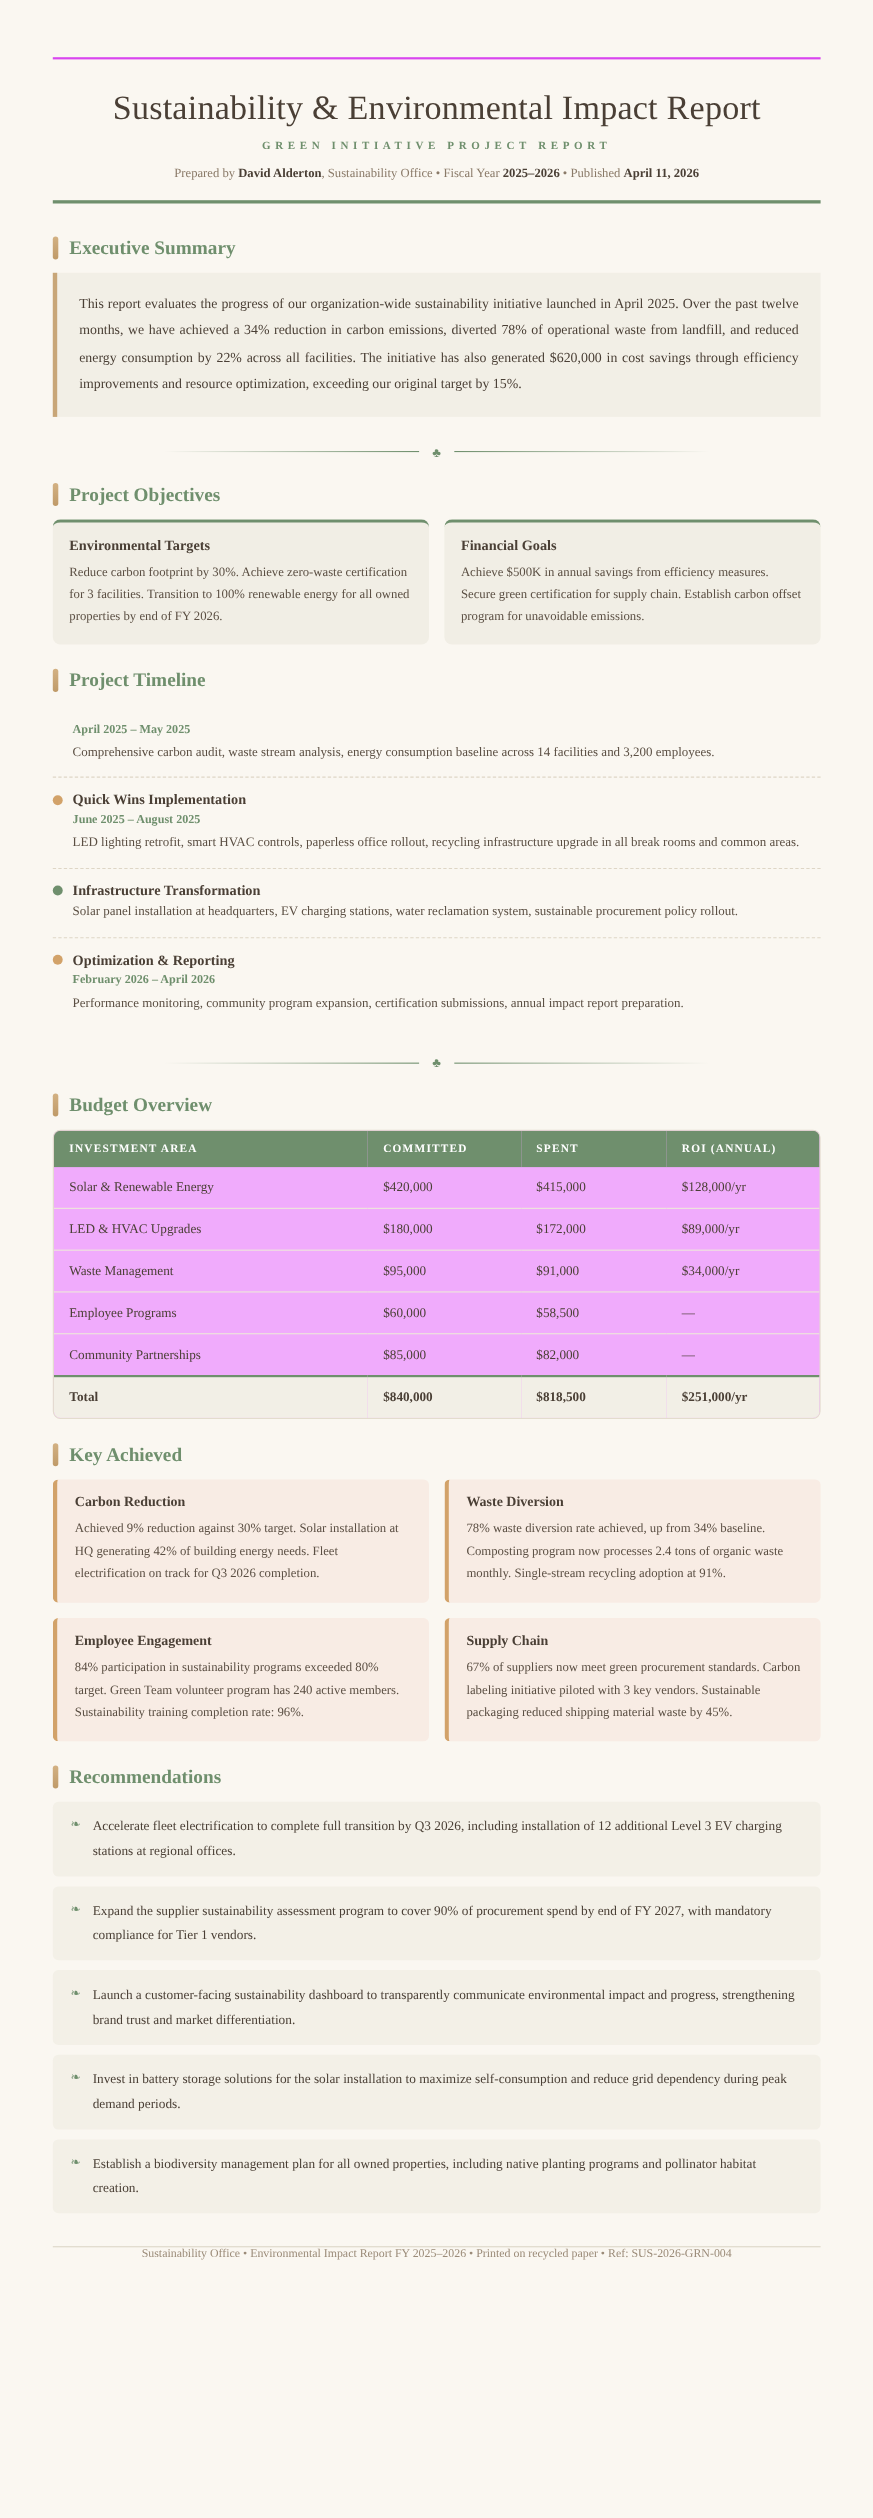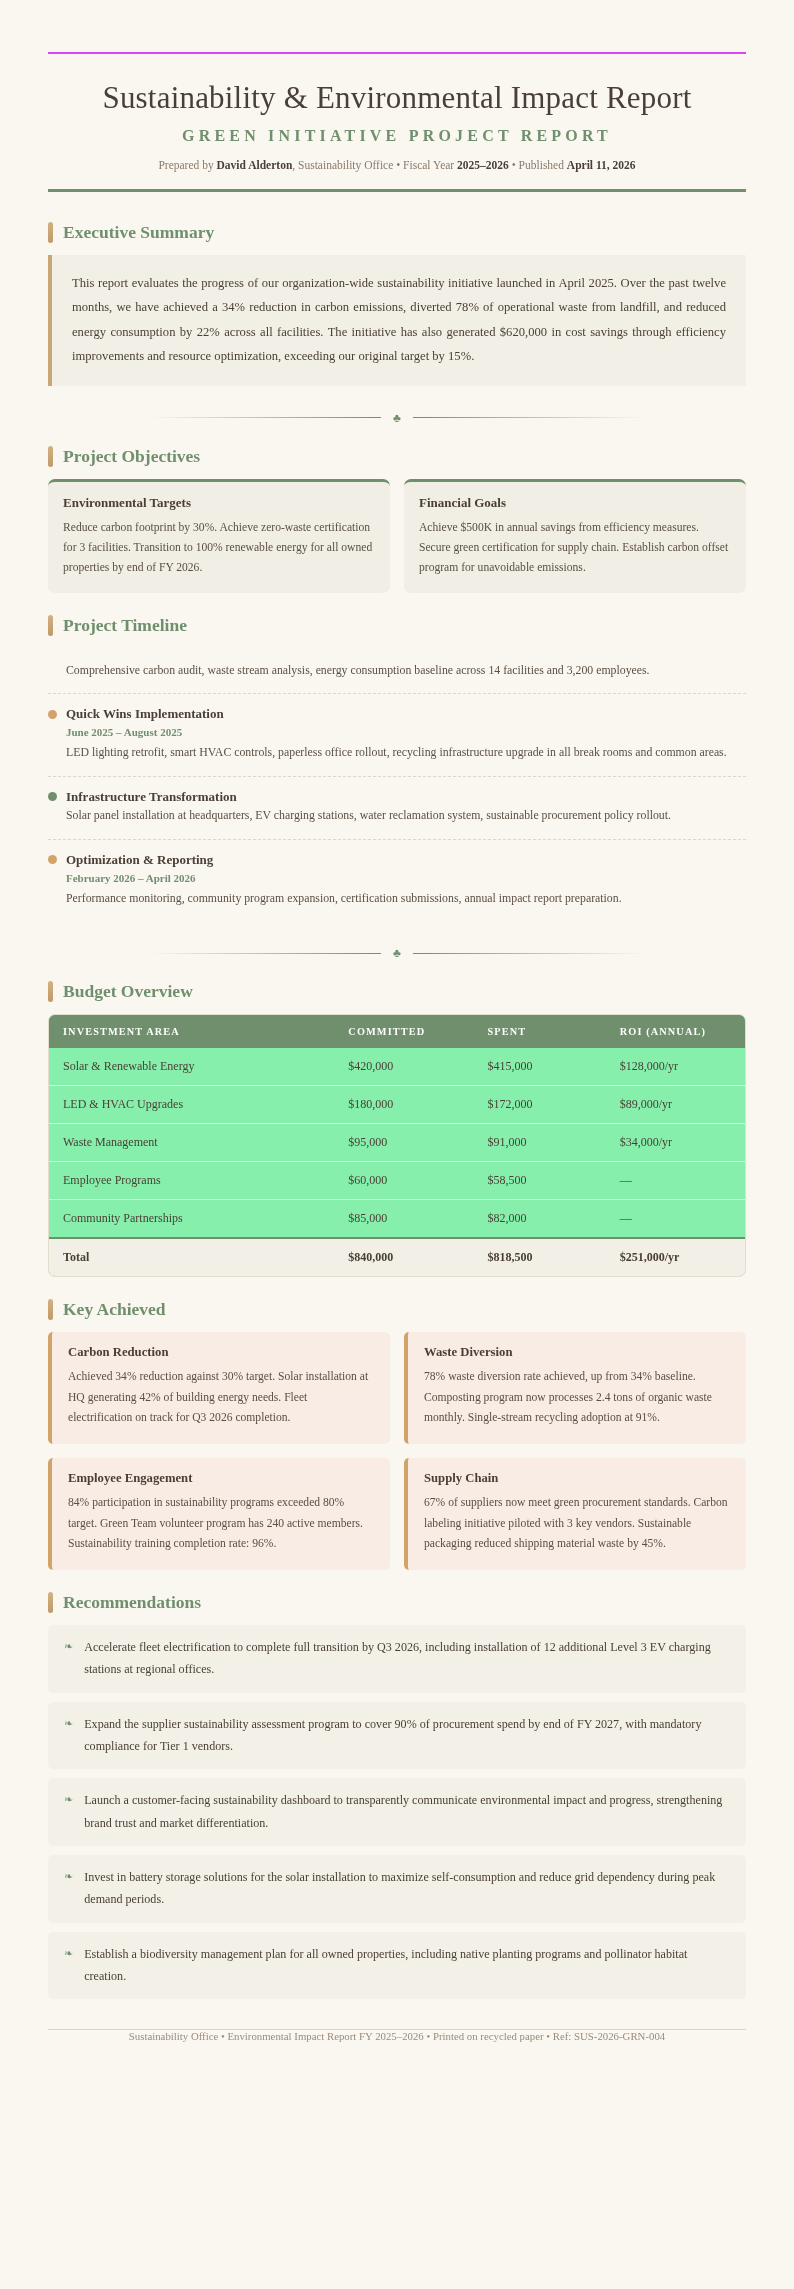--- a/index.html
+++ b/index.html
@@ -21,21 +21,21 @@
   }
   .doc-title {
     font-size: 31px;
     font-weight: normal;
     letter-spacing: .2px;
     color: #4a3f35;
     line-height: 1.18;
   }
   .doc-subtitle {
     margin-top: 10px;
-    font-size: 16px;
+    font-size: 10px;
     letter-spacing: 4.2px;
     font-weight: bold;
     color: #6f8f6d;
     text-transform: uppercase;
   }
   .doc-meta {
     margin-top: 14px;
     font-size: 11.5px;
     color: #8a7a68;
   }
@@ -113,21 +113,21 @@
   }
   .tl-desc {
     font-size: 11.8px; line-height: 1.75; color: #5b4f43;
     margin-left: 18px;
   }
 
   
   .tbl-wrap {
     border-radius: 7px; overflow: hidden;
     border: 1px solid #e3dccd;
-    background: #86efac;
+    background: #f0abfc;
   }
   table { width: 100%; border-collapse: collapse; }
   thead th {
     background: #6f8f6d; color: #ffffff;
     font-size: 10.3px; letter-spacing: 1.1px; text-transform: uppercase;
     text-align: left; padding: 11px 14px; font-weight: bold;
   }
   tbody td {
     font-size: 12px; padding: 11px 14px;
     border-bottom: 1px solid #eee8da; color: #4a3f35;
@@ -215,20 +215,21 @@
     </div>
   </div>
 
   <div class="section">
     <div class="sec-head">
       <span class="sec-bar"></span>
       <span class="sec-title">Project Timeline</span>
     </div>
 
     <div class="tl-item">
+      <div class="tl-date">April 2025 – May 2025</div>
       <div class="tl-desc">Comprehensive carbon audit, waste stream analysis, energy consumption baseline across 14 facilities and 3,200 employees.</div>
     </div>
 
     <div class="tl-item">
       <div class="tl-head">
         <span class="tl-dot tan"></span>
         <span class="tl-name">Quick Wins Implementation</span>
       </div>
       <div class="tl-date">June 2025 – August 2025</div>
       <div class="tl-desc">LED lighting retrofit, smart HVAC controls, paperless office rollout, recycling infrastructure upgrade in all break rooms and common areas.</div>
@@ -316,21 +317,21 @@
   </div>
 
   <div class="section">
     <div class="sec-head">
       <span class="sec-bar"></span>
       <span class="sec-title">Key Achieved</span>
     </div>
     <div class="kf-grid">
       <div class="kf-card">
         <div class="kf-title">Carbon Reduction</div>
-        <div class="kf-body">Achieved 34% reduction against 30% target. Solar installation at HQ generating 42% of building energy needs. Fleet electrification on track for Q3 2026 completion.</div>
+        <div class="kf-body">Achieved 9% reduction against 30% target. Solar installation at HQ generating 42% of building energy needs. Fleet electrification on track for Q3 2026 completion.</div>
       </div>
       <div class="kf-card">
         <div class="kf-title">Waste Diversion</div>
         <div class="kf-body">78% waste diversion rate achieved, up from 34% baseline. Composting program now processes 2.4 tons of organic waste monthly. Single-stream recycling adoption at 91%.</div>
       </div>
       <div class="kf-card">
         <div class="kf-title">Employee Engagement</div>
         <div class="kf-body">84% participation in sustainability programs exceeded 80% target. Green Team volunteer program has 240 active members. Sustainability training completion rate: 96%.</div>
       </div>
       <div class="kf-card">

